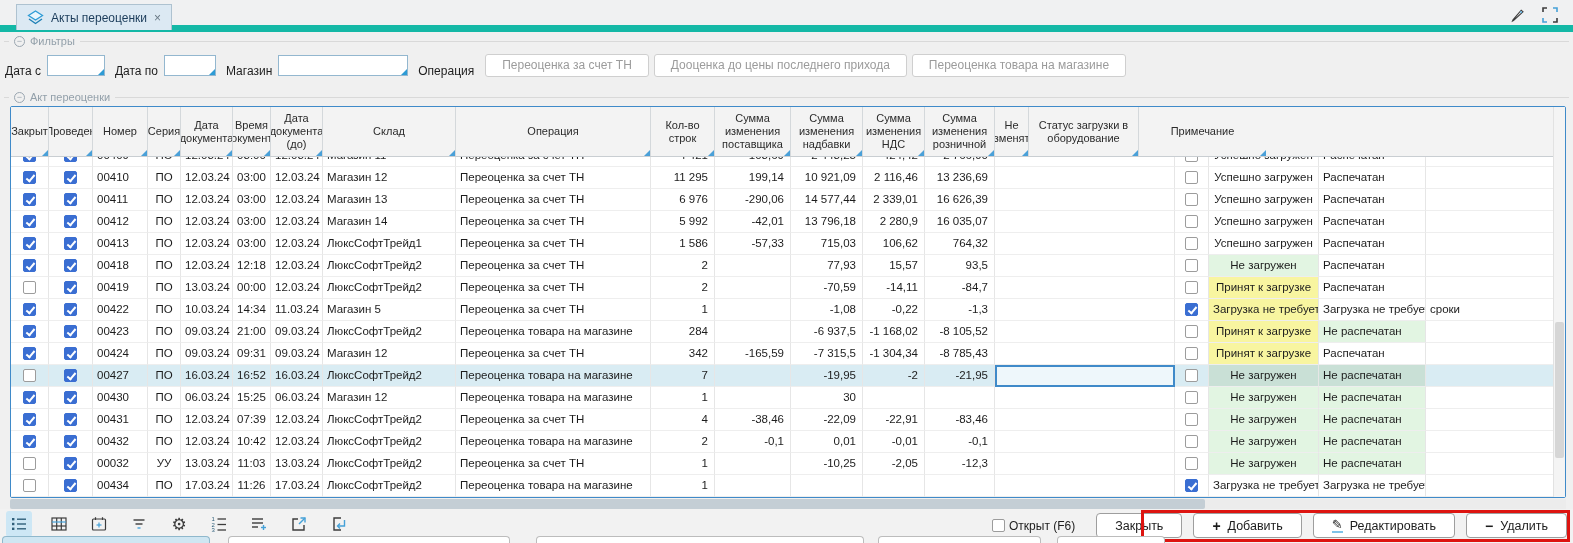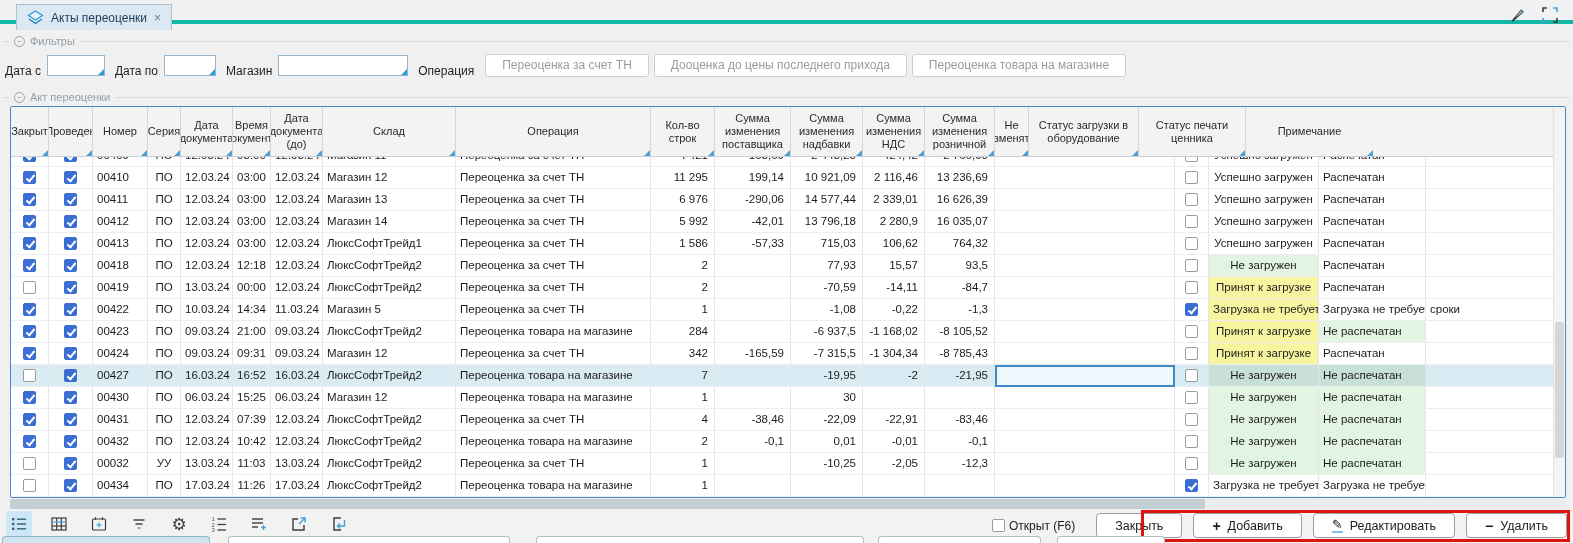--- a/index.html
+++ b/index.html
@@ -5,21 +5,21 @@
   :root{
     --g:#e2f5e2; --y:#f8f5a0; --sel:#d9ecf3; --selg:#c9e0d6;
     --tblborder:#3f8ac9; --blue:#45a1d8; --cbblue:#3a6ed2;
   }
   *{box-sizing:border-box;}
   html,body{margin:0;padding:0;}
   body{width:1573px;height:543px;position:relative;overflow:hidden;
        background:#f0f0f0;font-family:"Liberation Sans",sans-serif;color:#222;}
 
   
-  .tabbar{position:absolute;top:0;left:0;right:0;height:24px;background:#f0f1f2;border-bottom:4px solid #14b8a6;}
+  .tabbar{position:absolute;top:0;left:0;right:0;height:32px;background:#f0f1f2;border-bottom:7px solid #14b8a6;}
   .tab{position:absolute;left:16px;top:4px;height:26px;display:flex;align-items:center;gap:7px;
        padding:0 10px;background:#dce9f3;border:1px solid #aec2d0;border-bottom:none;}
   .tab-title{font-size:12px;color:#1b3c5a;}
   .tab-close{color:#6a7a86;font-size:12px;cursor:default;}
   .top-icons{position:absolute;right:14px;top:6px;display:flex;gap:14px;align-items:center;}
 
   
   .group-head{position:absolute;left:4px;right:4px;height:14px;display:flex;align-items:center;gap:5px;
               color:#93a0aa;font-size:11px;}
   .group-head .pre{width:5px;border-top:1px solid #d9d9d9;}
@@ -164,21 +164,20 @@
     <div class="th c6">Дата документа (до)</div>
     <div class="th c7">Склад</div>
     <div class="th c8">Операция</div>
     <div class="th c9">Кол-во строк</div>
     <div class="th c10">Сумма изменения поставщика</div>
     <div class="th c11">Сумма изменения надбавки</div>
     <div class="th c12">Сумма изменения НДС</div>
     <div class="th c13">Сумма изменения розничной</div>
     <div class="th c15">Не изменять</div>
     <div class="th c16">Статус загрузки в оборудование</div>
-    <div class="th c17">Статус печати ценника</div>
     <div class="th c18">Примечание</div>
   </div>
   <div class="tbody">
       <div class="tr">
         <div class="td cc c0">
           <span class="cb on"></span>
         </div>
         <div class="td cc c1">
           <span class="cb on"></span>
         </div>

